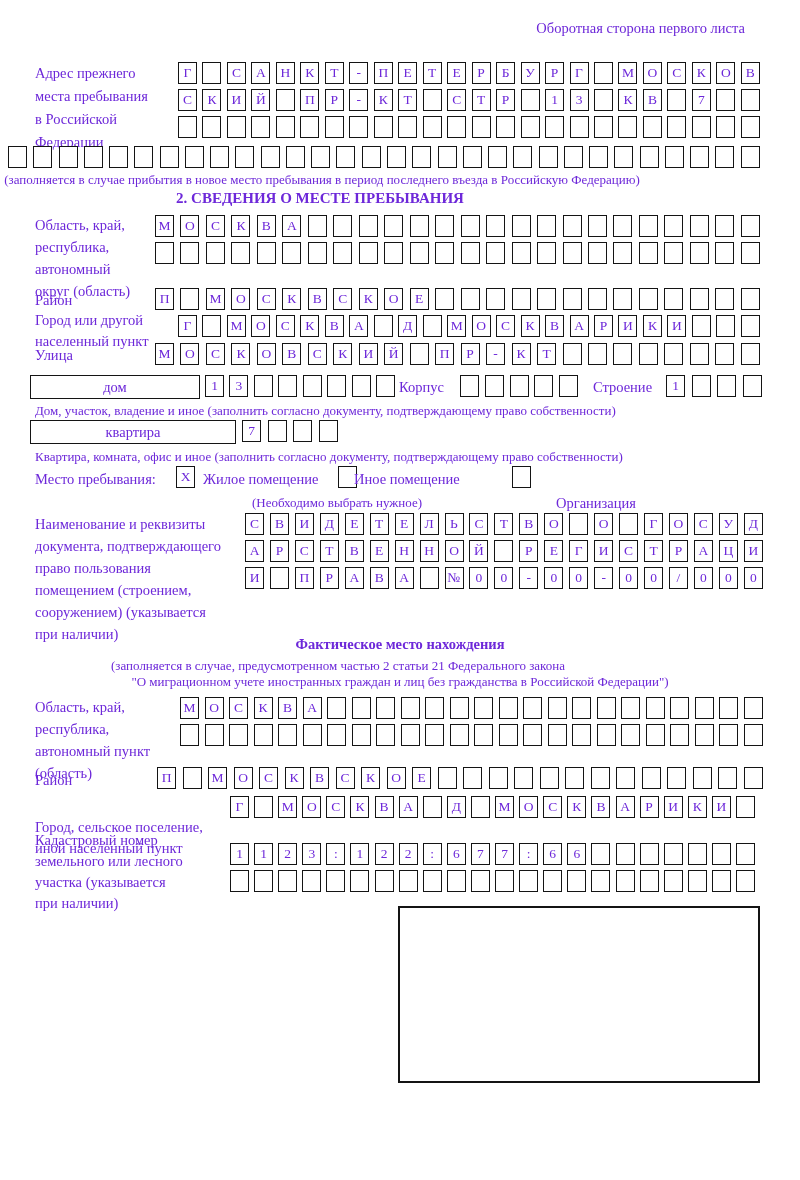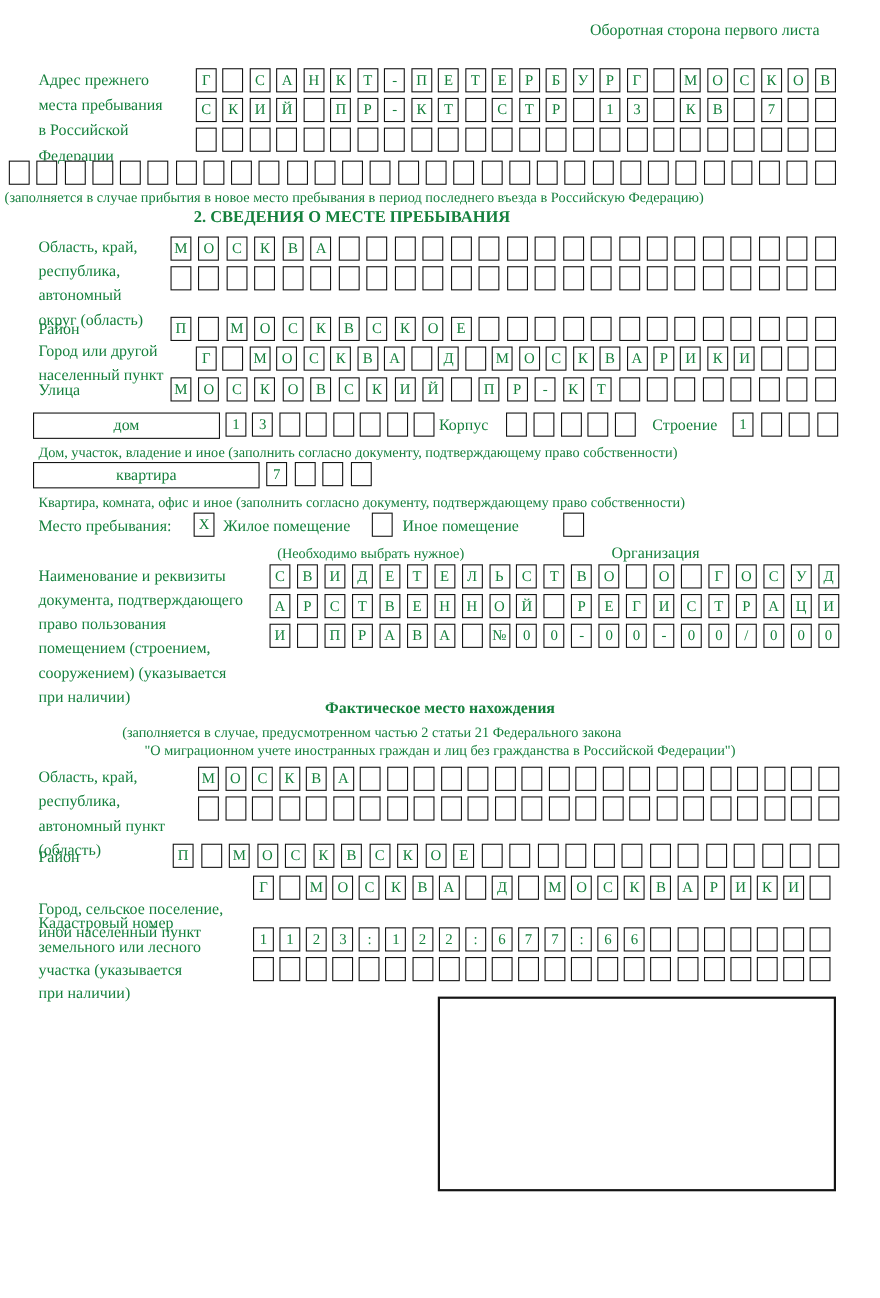--- a/index.html
+++ b/index.html
@@ -1,16 +1,16 @@
 <!DOCTYPE html>
 <html><head>
 <meta charset="utf-8">
 <style>
   html,body{margin:0;padding:0;background:#fff;}
-  .page{position:relative;width:800px;height:1180px;background:#fff;color:#15803d;
+  .page{position:relative;width:800px;height:1180px;background:#fff;color:#6d28d9;
         font-family:"Liberation Serif","DejaVu Serif",serif;overflow:hidden;}
   .abs{position:absolute;}
   .label{font-size:14.5px;line-height:22px;white-space:nowrap;}
   .label.lh23{line-height:23px;}
   .label.lh21{line-height:21px;}
   .caption{font-size:13px;white-space:nowrap;}
   .center{text-align:center;}
   .bold{font-weight:bold;}
   .cells{display:flex;justify-content:space-between;}
   .cellcol .cells{margin-bottom:5px;}
@@ -333,21 +333,21 @@
       <span class="cell"></span>
       <span class="cell"></span>
       <span class="cell"></span>
     </div>
   <div class="abs caption" style="left:35px;top:449px;">Квартира, комната, офис и иное (заполнить согласно документу, подтверждающему право собственности)</div>
 
   <div class="abs label" style="left:35px;top:468px;">Место пребывания:</div>
   <span class="abs cell" style="left:176px;top:466px;">X</span>
   <div class="abs label" style="left:203px;top:468px;">Жилое помещение</div>
   <span class="abs cell" style="left:338px;top:466px;"></span>
-  <div class="abs label" style="left:366px;top:468px;">Иное помещение</div>
+  <div class="abs label" style="left:354px;top:468px;">Иное помещение</div>
   <span class="abs cell" style="left:512px;top:466px;"></span>
   <div class="abs label" style="left:556px;top:468px;margin-top:24px;">Организация</div>
   <div class="abs caption" style="left:0;top:495px;width:674px;text-align:center;">(Необходимо выбрать нужное)</div>
 
   <div class="abs label" style="left:35px;top:513px;">
     <div>Наименование и реквизиты</div>
     <div>документа, подтверждающего</div>
     <div>право пользования</div>
     <div>помещением (строением,</div>
     <div>сооружением) (указывается</div>

